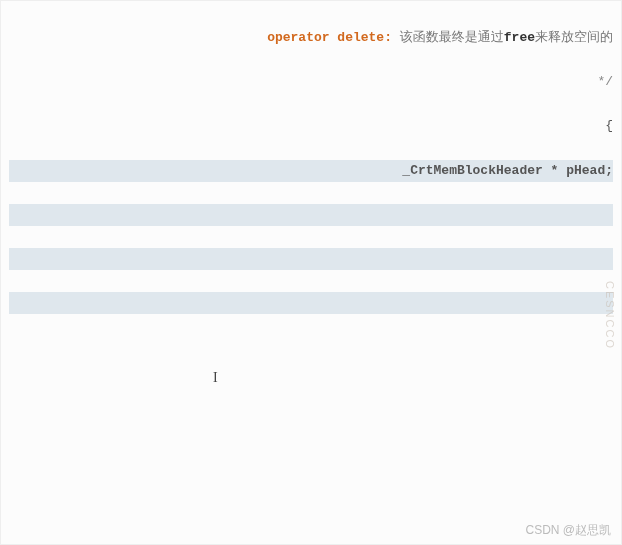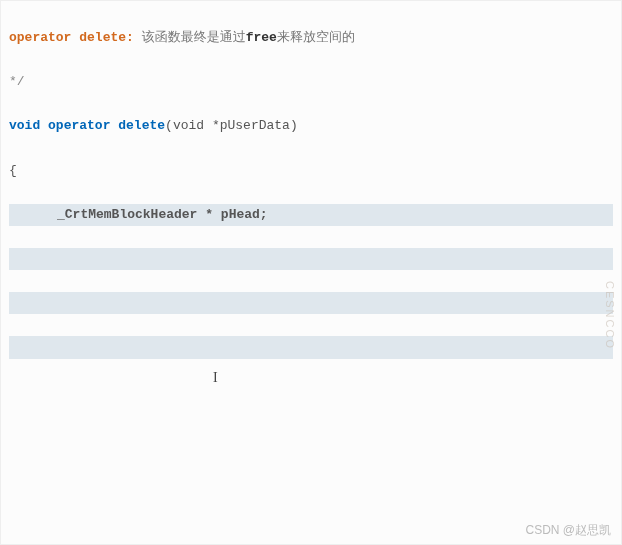--- a/index.html
+++ b/index.html
@@ -23,21 +23,21 @@
     white-space: pre;
   }
   .kw-orange { color: #d2691e; font-weight: bold; }
   .kw-blue   { color: #0066b8; font-weight: bold; }
   .txt-grey  { color: #777; }
   .comment-grey { color: #888; }
   .txt-black { color: #333; font-weight: bold; }
   .sel {
     background: #dfe7ed;
   }
-  .line { display: block; }
+  .line { display: block; text-align: right; }
   .indent1 { padding-left: 48px; font-weight: bold; }
   .indent2 { padding-left: 64px; }
   .caret-mark {
     position: absolute;
     left: 212px;
     top: 365px;
     color: #444;
     font-family: serif;
     font-size: 14px;
   }
@@ -59,21 +59,20 @@
     font-size: 12px;
     color: #bbb;
   }
 </style>
 </head>
 <body>
 
 <div class="code-area">
 <span class="line"><span class="kw-orange">operator</span> <span class="kw-orange">delete:</span> <span class="txt-grey">该函数最终是通过</span><span class="txt-black">free</span><span class="txt-grey">来释放空间的</span></span>
 <span class="line comment-grey">*/</span>
-<span class="line"><span class="kw-blue">void</span> <span class="kw-blue">operator</span> <span class="kw-blue">delete</span><span>(void *pUserData)</span></span>
 <span class="line">{</span>
 <span class="line sel indent1">_CrtMemBlockHeader * pHead;</span>
 <span class="line sel">&nbsp;</span>
 <span class="line sel">&nbsp;</span>
 <span class="line sel">&nbsp;</span>
 
 
 
 
 

